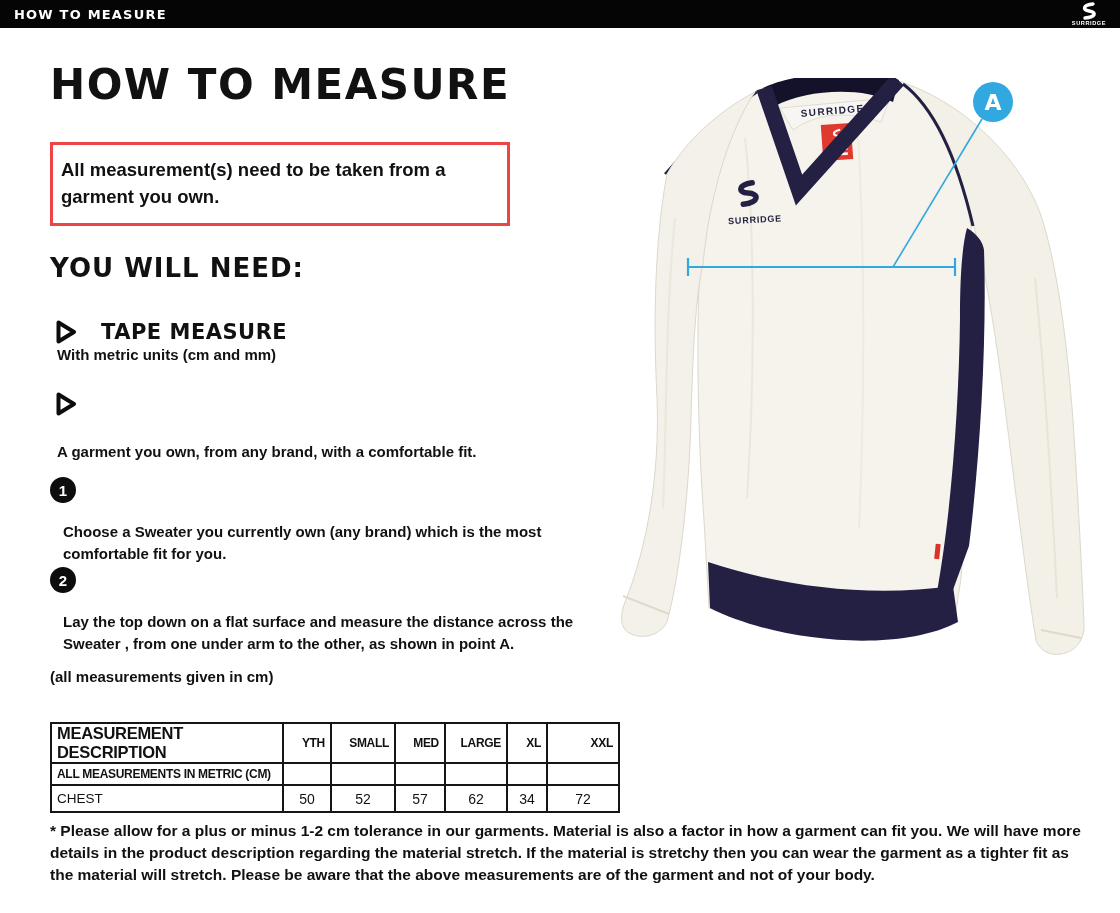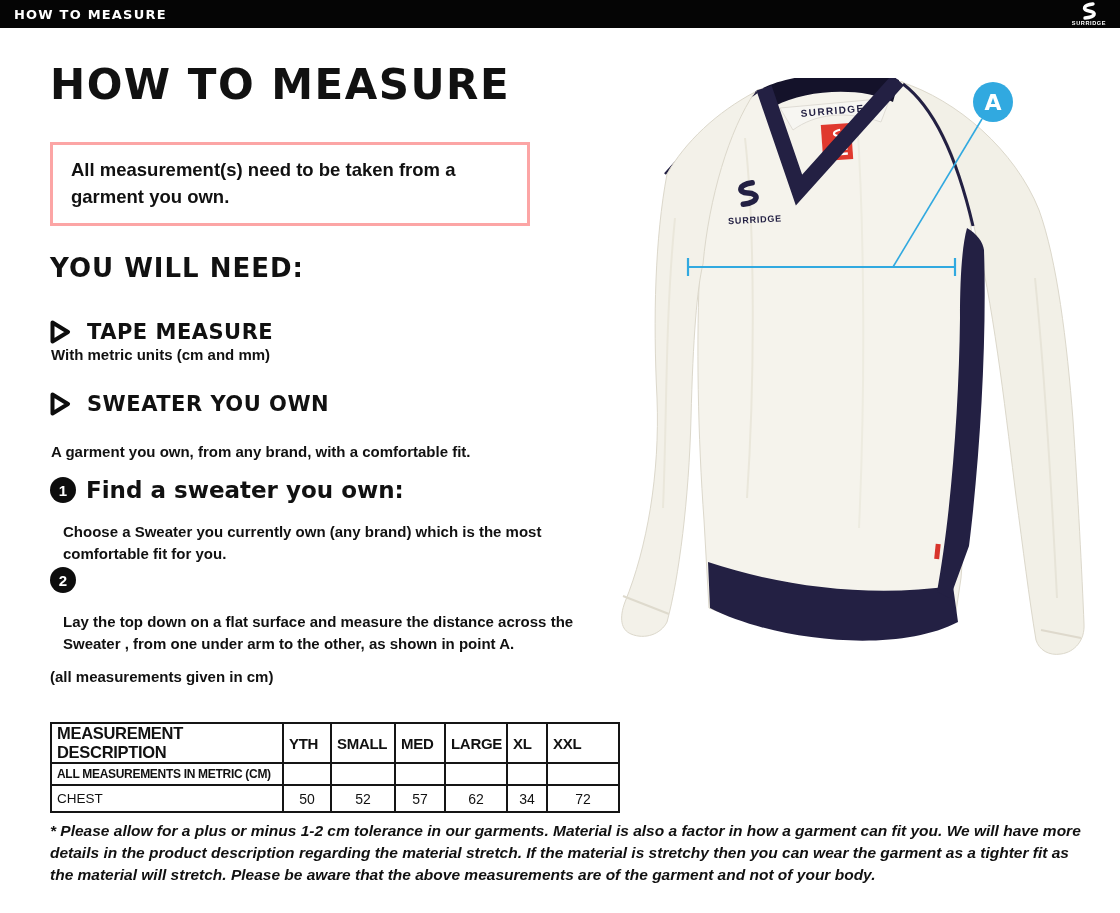--- a/index.html
+++ b/index.html
@@ -9,57 +9,57 @@
   
   .topbar{position:absolute;left:0;top:0;width:1120px;height:28px;background:#050505;
           display:flex;align-items:center;}
   .topbar-title{color:#fff;font-family:"DejaVu Sans",sans-serif;font-weight:bold;
                 font-size:13px;letter-spacing:1.2px;margin-left:14px;}
   .topbar-logo{position:absolute;right:8px;top:1px;}
 
   
   .h1{position:absolute;left:50px;top:64px;font-family:"DejaVu Sans",sans-serif;
       font-weight:bold;font-size:42px;letter-spacing:1.5px;line-height:1;}
-  .note-box{position:absolute;left:50px;top:142px;width:438px;border:3px solid #fca5a5;
-            padding:12px 18px;}
+  .note-box{position:absolute;left:50px;top:142px;width:438px;border:3px solid #ef4444;
+            padding:12px 8px;}
   .note-box p{margin:0;font-weight:bold;font-size:18.5px;line-height:1.45;}
 
   .sec-h{position:absolute;left:50px;font-family:"DejaVu Sans",sans-serif;font-weight:bold;
          font-size:26px;letter-spacing:1px;line-height:1;}
 
-  .need-item{position:absolute;left:50px;display:flex;align-items:flex-end;gap:16px;}
+  .need-item{position:absolute;left:56px;display:flex;align-items:flex-end;gap:24px;}
   .need-title{font-family:"DejaVu Sans",sans-serif;font-weight:bold;font-size:21px;
               letter-spacing:0.5px;}
-  .need-sub{position:absolute;left:51px;margin:0;font-weight:bold;font-size:15px;}
+  .need-sub{position:absolute;left:57px;margin:0;font-weight:bold;font-size:15px;}
 
   .step-head{position:absolute;left:50px;display:flex;align-items:center;gap:10px;}
   .step-badge{width:26px;height:26px;border-radius:50%;background:#0d0d0d;color:#fff;
               display:flex;align-items:center;justify-content:center;
               font-weight:bold;font-size:15px;flex:0 0 26px;}
   .step-title{font-family:"DejaVu Sans",sans-serif;font-weight:bold;font-size:23px;}
   .step-desc{position:absolute;left:51px;margin:12px;font-weight:bold;font-size:15px;
              line-height:1.45;width:560px;}
 
   .sizechart-head{position:absolute;left:50px;top:668px;display:flex;align-items:baseline;gap:9px;}
   .sizechart-title{font-family:"DejaVu Sans",sans-serif;font-weight:bold;font-size:30px;
                    letter-spacing:0.5px;}
   .sizechart-sub{font-weight:bold;font-size:15px;}
 
   
   table.size{position:absolute;left:50px;top:722px;width:568px;border-collapse:collapse;
              table-layout:fixed;}
   table.size th,table.size td{border:2px solid #151515;padding:0 5px;}
-  table.size th{font-size:15px;font-weight:bold;letter-spacing:-0.3px;height:29px;text-align:left;}
+  table.size th{font-size:12px;font-weight:bold;letter-spacing:-0.3px;height:29px;text-align:right;}
   table.size th.c-desc{font-size:16.5px;text-align:left;}
   td.row-label{font-size:12px;font-weight:bold;letter-spacing:-0.3px;text-align:left;height:20px;}
   td.row-label2{font-size:13.5px;font-weight:normal;text-align:left;height:25px;}
   td.val{font-size:14px;text-align:center;}
 
   .disclaimer{position:absolute;left:50px;top:820px;width:1042px;margin:0;
-              font-weight:bold;font-style:italic;font-size:15.5px;line-height:1.42;}
+              font-weight:bold;font-size:15.5px;line-height:1.42;}
 
   
   .product{position:absolute;left:605px;top:78px;width:480px;height:630px;}
 </style>
 </head>
 <body>
 
 <div class="topbar">
   <span class="topbar-title">HOW TO MEASURE</span>
   <svg class="topbar-logo" width="46" height="26" viewBox="0 0 46 26">
@@ -81,27 +81,25 @@
     <polygon points="2.5,2.5 18,12 2.5,21.5" fill="#ffffff" stroke="#0d0d0d" stroke-width="4" stroke-linejoin="round"></polygon>
   </svg>
   <span class="need-title">TAPE MEASURE</span>
 </div>
 <p class="need-sub" style="top:346px;">With metric units (cm and mm)</p>
 
 <div class="need-item" style="top:392px;">
   <svg width="21" height="24" viewBox="0 0 21 24">
     <polygon points="2.5,2.5 18,12 2.5,21.5" fill="#ffffff" stroke="#0d0d0d" stroke-width="4" stroke-linejoin="round"></polygon>
   </svg>
-  <span class="need-title">SWEATER YOU OWN</span>
 </div>
 <p class="need-sub" style="top:443px;">A garment you own, from any brand, with a comfortable fit.</p>
 
 <div class="step-head" style="top:477px;">
   <span class="step-badge">1</span>
-  <span class="step-title">Find a sweater you own:</span>
 </div>
 <p class="step-desc" style="top:509px;width:548px;">Choose a Sweater you currently own (any brand) which is the most comfortable fit for you.</p>
 
 <div class="step-head" style="top:567px;">
   <span class="step-badge">2</span>
 </div>
 <p class="step-desc" style="top:599px;">Lay the top down on a flat surface and measure the distance across the Sweater , from one under arm to the other, as shown in point A.</p>
 
 <div class="sizechart-head">
   <span class="sizechart-sub">(all measurements given in cm)</span>

